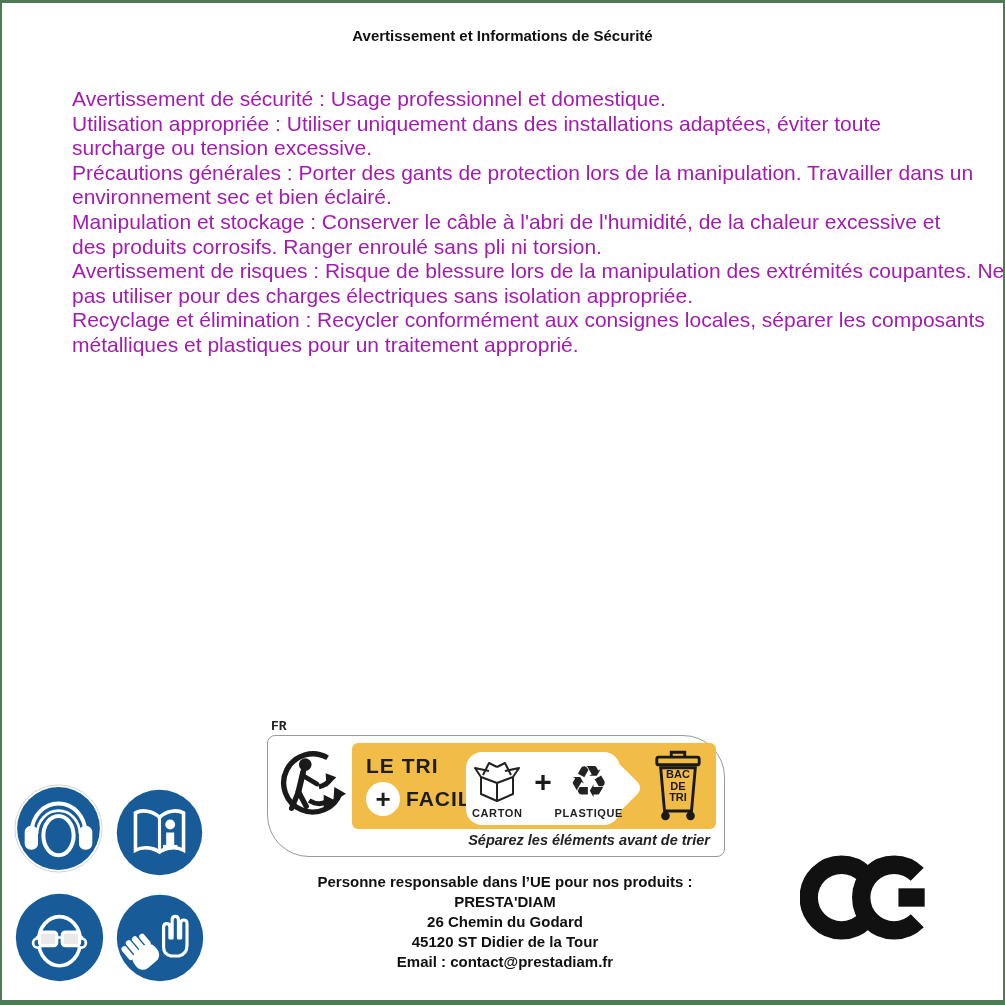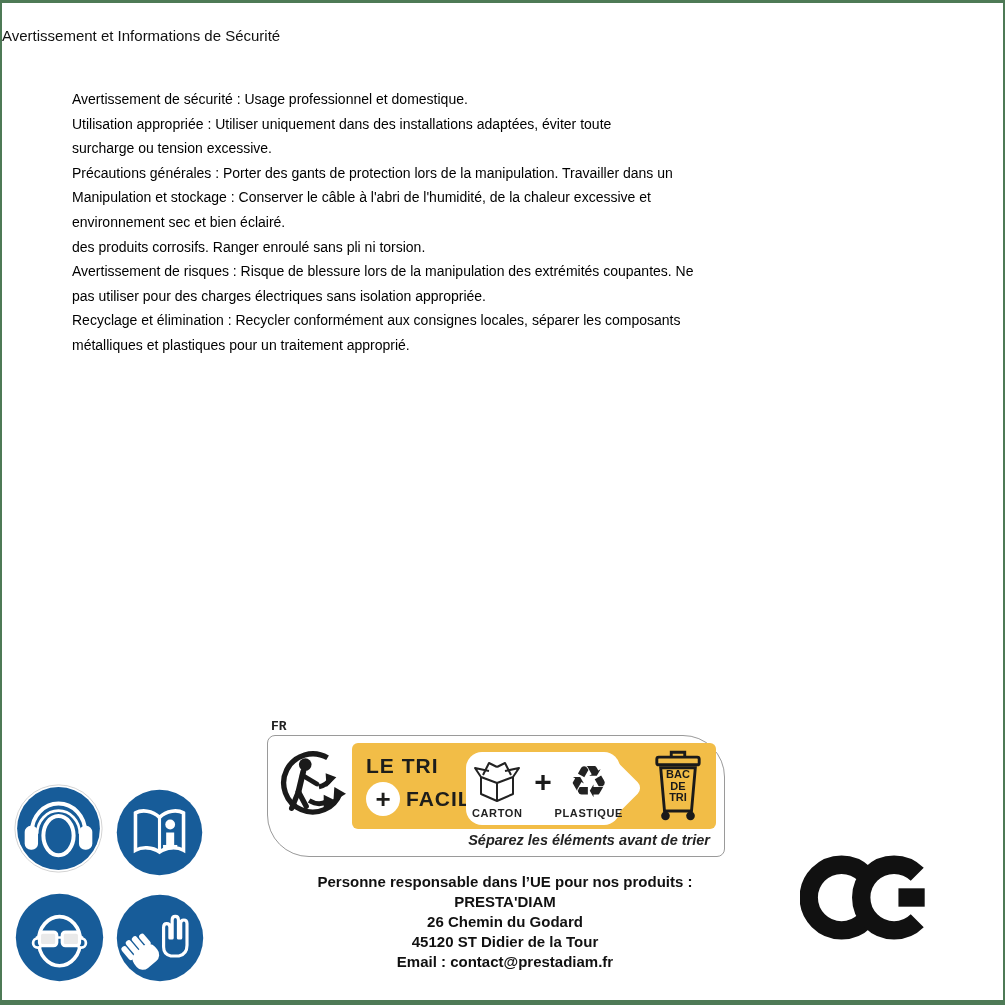--- a/index.html
+++ b/index.html
@@ -10,25 +10,25 @@
     background:#fff;
     border:2px solid #4e7a56;
     border-top-width:3px;
     border-bottom-width:5px;
     font-family:"Liberation Sans","DejaVu Sans",sans-serif;
     color:#151515;
     overflow:hidden;
   }
   .title{
     position:absolute;top:24px;left:0;width:100%;
-    font-weight:normal;font-size:15px;color:#111;
+    text-align:center;font-weight:bold;font-size:15px;color:#111;
   }
   .body-text{
     position:absolute;left:70px;top:84px;width:880px;
-    font-size:14px;line-height:24.6px;color:#000000;
+    font-size:21px;line-height:24.6px;color:#a21caf;
     white-space:nowrap;
   }
   
   .m-icon{position:absolute;}
   
   .fr-code{position:absolute;left:269px;top:716px;font-size:13px;font-weight:bold;color:#222;font-family:Liberation Mono, monospace;}
   .tri-box{
     position:absolute;left:265px;top:732px;width:458px;height:122px;
     box-sizing:border-box;background:#fff;border:1.5px solid #9a9a9a;
     border-radius:8px 42px 8px 42px;
@@ -87,22 +87,22 @@
 
 <div class="page">
 
   <div class="title">Avertissement et Informations de Sécurité</div>
 
   <div class="body-text">
     <div>Avertissement de sécurité : Usage professionnel et domestique.</div>
     <div>Utilisation appropriée : Utiliser uniquement dans des installations adaptées, éviter toute</div>
     <div>surcharge ou tension excessive.</div>
     <div>Précautions générales : Porter des gants de protection lors de la manipulation. Travailler dans un</div>
+    <div>environnement sec et bien éclairé.</div>
     <div>Manipulation et stockage : Conserver le câble à l'abri de l'humidité, de la chaleur excessive et</div>
-    <div>environnement sec et bien éclairé.</div>
     <div>des produits corrosifs. Ranger enroulé sans pli ni torsion.</div>
     <div>Avertissement de risques : Risque de blessure lors de la manipulation des extrémités coupantes. Ne</div>
     <div>pas utiliser pour des charges électriques sans isolation appropriée.</div>
     <div>Recyclage et élimination : Recycler conformément aux consignes locales, séparer les composants</div>
     <div>métalliques et plastiques pour un traitement approprié.</div>
   </div>
 
   <div class="m-icon" style="left:12px;top:781px;">
     <svg width="89" height="89" viewBox="0 0 100 100">
       <circle cx="50" cy="50" r="49" fill="none" stroke="#cfcfcf" stroke-width="1"></circle>

